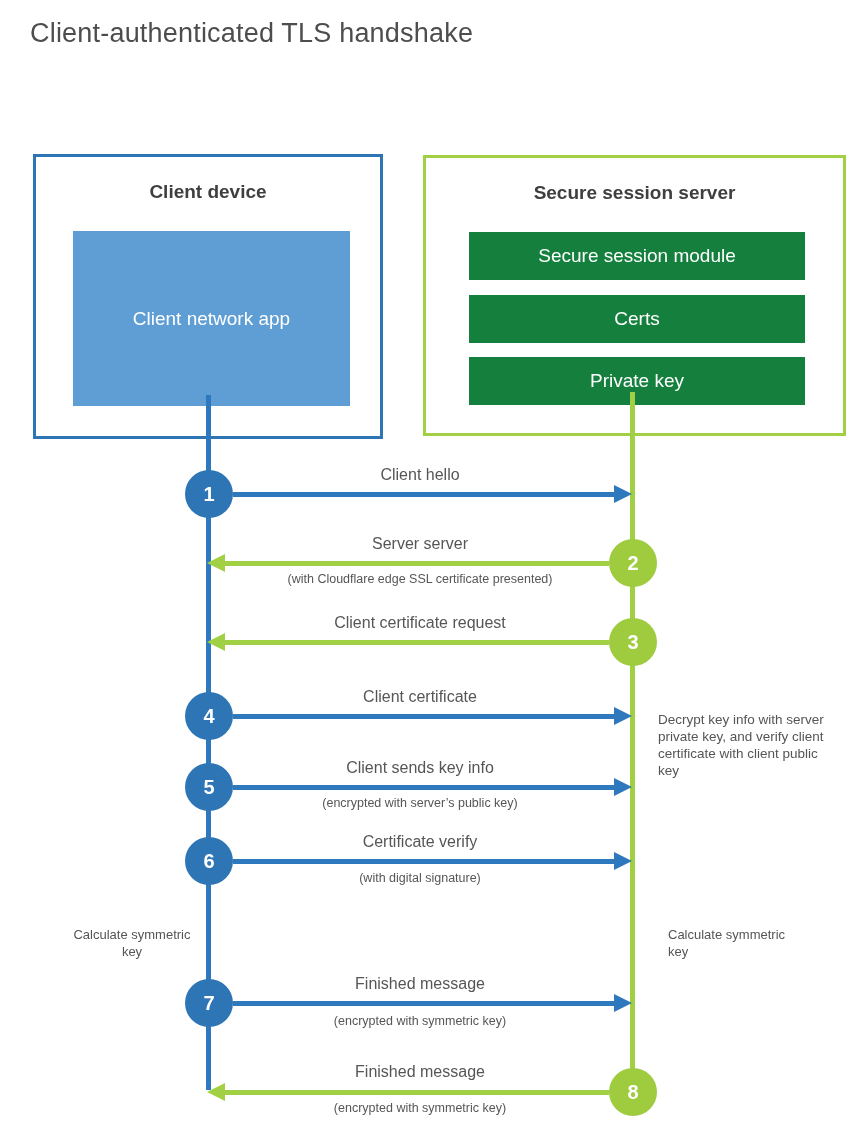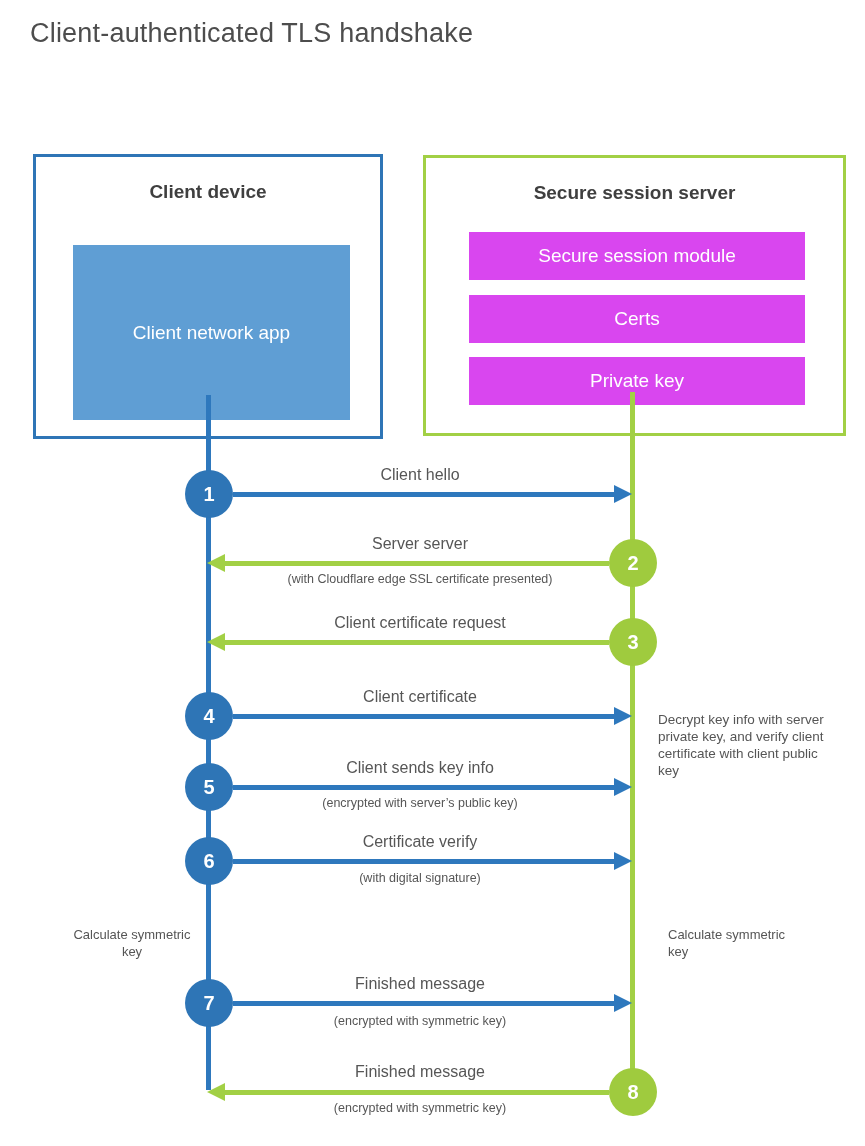--- a/index.html
+++ b/index.html
@@ -6,25 +6,25 @@
   body{font-family:"Liberation Sans", sans-serif;}
   .canvas{position:relative;width:865px;height:1146px;background:#fff;overflow:hidden;}
 
   .title{position:absolute;left:30px;top:18px;font-size:27px;font-weight:300;color:#4d4d4d;letter-spacing:0.2px;}
 
   .entity-box{position:absolute;background:#fff;box-sizing:border-box;margin-top:44px;}
   .client-box{left:33px;top:110px;width:350px;height:285px;border:3px solid #2e75b6;}
   .server-box{left:423px;top:111px;width:423px;height:281px;border:3px solid #a2d045;}
   .box-heading{margin-top:24px;text-align:center;font-size:19px;font-weight:bold;color:#3f3f3f;}
 
-  .client-app{position:absolute;left:37px;top:88px;width:277px;height:175px;background:#5f9ed4;
+  .client-app{position:absolute;left:37px;top:74px;width:277px;height:175px;background:#5f9ed4;
     display:flex;align-items:center;justify-content:center;text-align:center;
     color:#fff;font-size:19px;line-height:27px;padding:0 40px;box-sizing:border-box;}
 
-  .server-bar{position:absolute;left:43px;width:336px;height:48px;background:#d946ef;
+  .server-bar{position:absolute;left:43px;width:336px;height:48px;background:#15803d;
     display:flex;align-items:center;justify-content:center;color:#fff;font-size:19px;}
   .bar-1{top:74px;} .bar-2{top:137px;} .bar-3{top:199px;}
 
   .vline{position:absolute;width:5px;}
   .vline.blue{background:#2e78bd;}
   .vline.green{background:#a2d045;}
 
   .step-circle{position:absolute;width:48px;height:48px;border-radius:50%;
     display:flex;align-items:center;justify-content:center;
     color:#fff;font-size:20px;font-weight:bold;z-index:3;}

